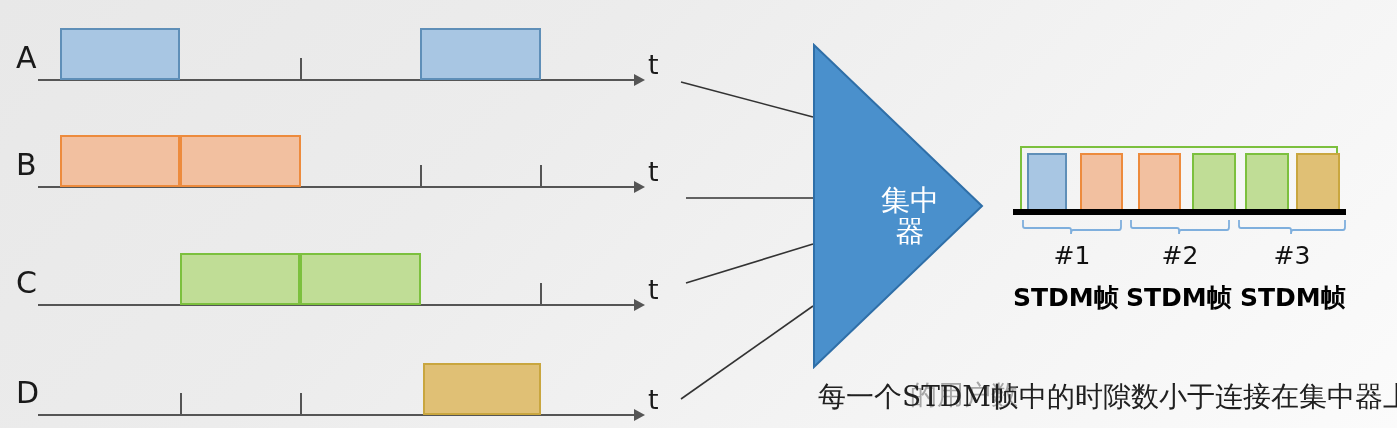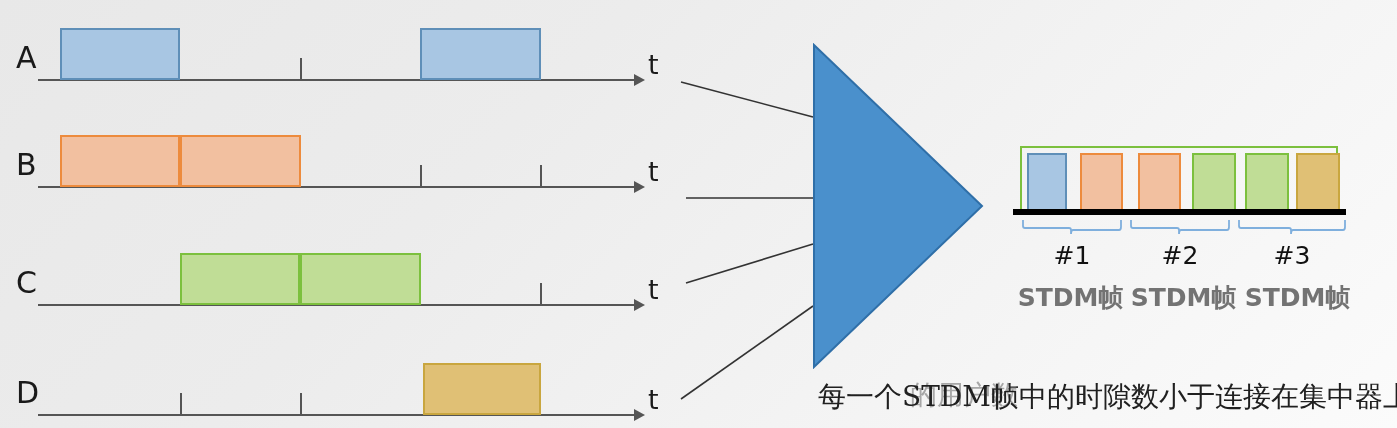--- a/index.html
+++ b/index.html
@@ -67,22 +67,22 @@
   #ground-bar{position:absolute;left:1013px;top:209px;width:333px;height:6px;background:#000;}
 
   
   .bracket{position:absolute;top:219px;height:16px;}
   .bracket svg{display:block;}
   .frame-num{
     position:absolute;top:243px;font-size:25px;color:#111;text-align:center;
     font-family:"DejaVu Sans","Liberation Sans",sans-serif;line-height:1;
   }
   .frame-tag{
-    position:absolute;top:285px;font-size:25px;color:#737373;font-weight:bold;
-    text-align:center;font-family:"DejaVu Sans","Liberation Sans",sans-serif;line-height:1;
+    position:absolute;top:285px;font-size:25px;color:#000000;font-weight:bold;
+    text-align:left;font-family:"DejaVu Sans","Liberation Sans",sans-serif;line-height:1;
   }
 
   
   #caption{
     position:absolute;left:818px;top:383px;width:600px;
     font-size:28px;color:#202020;white-space:nowrap;line-height:1;
     font-family:"DejaVu Serif","Liberation Serif",serif;
   }
   #caption-ghost{
     position:absolute;left:910px;top:381px;width:520px;
@@ -133,20 +133,21 @@
     <line x1="686" y1="198" x2="813" y2="198" stroke="#333" stroke-width="1.6"></line>
     <line x1="686" y1="283" x2="813" y2="244" stroke="#333" stroke-width="1.6"></line>
     <line x1="681" y1="399" x2="813" y2="306" stroke="#333" stroke-width="1.6"></line>
   </svg>
 
   <div id="concentrator">
     <svg width="172" height="326" viewBox="0 0 172 326">
       <polygon points="2,2 170,163 2,324" fill="#4a90cc" stroke="#2f6fa8" stroke-width="2"></polygon>
     </svg>
   </div>
+  <div class="conc-text">集中器</div>
 
   <div id="frame-wrap">
     <div id="frame-outer"></div>
   </div>
 
   <div class="slot blk-blue" style="left:1027px;width:40px;"></div>
   <div class="slot blk-orange" style="left:1080px;width:43px;"></div>
   <div class="slot blk-orange" style="left:1138px;width:43px;"></div>
   <div class="slot blk-green" style="left:1192px;width:44px;"></div>
   <div class="slot blk-green" style="left:1245px;width:44px;"></div>

